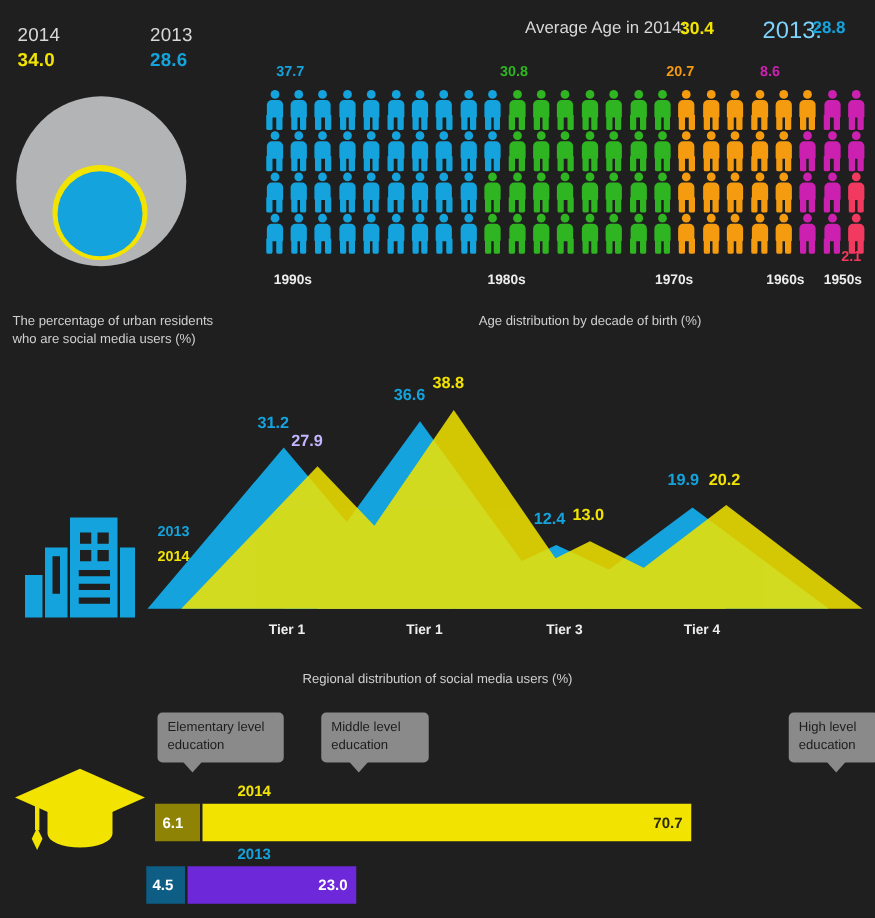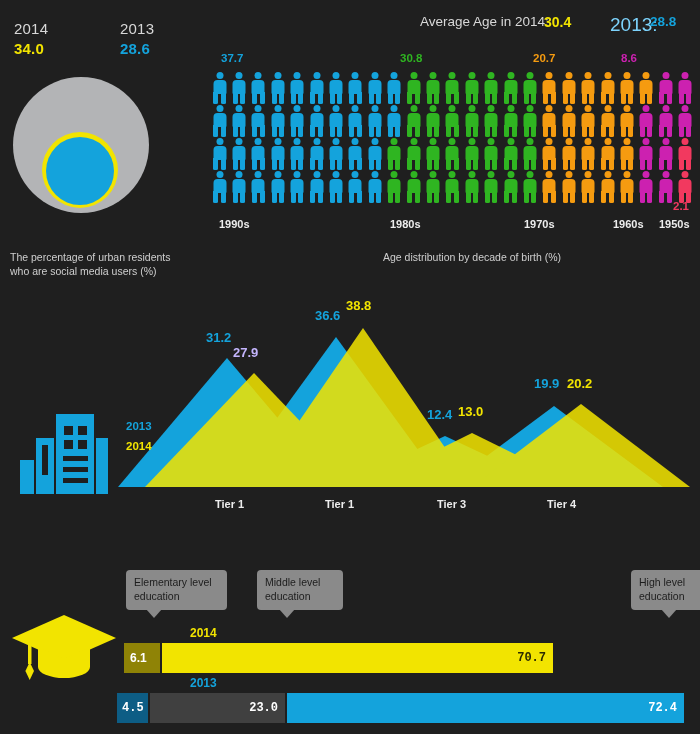--- a/index.html
+++ b/index.html
@@ -103,21 +103,21 @@
 
   <div data-name="age-section">
     <div class="t" style="left:420px;top:14px;font-size:13.5px;color:#d8d8d8;" data-name="average-age-label">Average Age in 2014:</div>
     <div class="t" style="left:544px;top:14px;font-size:14px;font-weight:bold;color:#f2e400;" data-name="average-age-2014-value">30.4</div>
     <div class="t" style="left:610px;top:14px;font-size:19px;color:#7dd3fc;" data-name="average-age-2013-label">2013:</div>
     <div class="t" style="left:650px;top:14px;font-size:13.5px;font-weight:bold;color:#14a3dc;" data-name="average-age-2013-value">28.8</div>
 
     <div class="pk-lbl" style="left:221px;top:52px;color:#14a3dc;" data-name="age-value-1990s">37.7</div>
     <div class="pk-lbl" style="left:400px;top:52px;color:#2fb521;" data-name="age-value-1980s">30.8</div>
     <div class="pk-lbl" style="left:533px;top:52px;color:#f59b10;" data-name="age-value-1970s">20.7</div>
-    <div class="pk-lbl" style="left:621px;top:52px;color:#cc21b0;" data-name="age-value-1960s">8.6</div>
+    <div class="pk-lbl" style="left:608px;top:52px;color:#cc21b0;" data-name="age-value-1960s">8.6</div>
     <div class="pk-lbl" style="left:673px;top:200px;color:#f2395f;" data-name="age-value-1950s">2.1</div>
 
     <div id="picto" data-name="age-pictogram">
         <div class="prow" data-name="pictogram-row">
           <div class="pico" data-name="person-icon" style="color: rgb(20, 163, 220);">
             <i class="head"></i>
             <i class="body"></i>
             <i class="lg l"></i>
             <i class="lg r"></i>
           </div>
@@ -776,20 +776,21 @@
     <div class="mt-val" style="left:233px;top:67px;color:#c4b5fd;" data-name="regional-2014-value-tier1">27.9</div>
     <div class="mt-val" style="left:346px;top:20px;color:#f2e400;" data-name="regional-2014-value-tier2">38.8</div>
     <div class="mt-val" style="left:458px;top:126px;color:#f2e400;" data-name="regional-2014-value-tier3">13.0</div>
     <div class="mt-val" style="left:567px;top:98px;color:#f2e400;" data-name="regional-2014-value-tier4">20.2</div>
 
     <div class="tier-lbl" style="left:215px;top:220px;" data-name="regional-tier-label-1">Tier 1</div>
     <div class="tier-lbl" style="left:325px;top:220px;" data-name="regional-tier-label-2">Tier 1</div>
     <div class="tier-lbl" style="left:437px;top:220px;" data-name="regional-tier-label-3">Tier 3</div>
     <div class="tier-lbl" style="left:547px;top:220px;" data-name="regional-tier-label-4">Tier 4</div>
 
+    <div class="cap" style="left:0;top:258px;width:700px;text-align:center;" data-name="regional-caption">Regional distribution of social media users (%)</div>
   </div>
 
   <div id="edu" data-name="education-section">
 
     <svg width="112" height="78" viewBox="0 0 112 78" style="position:absolute;left:8px;top:60px;" data-name="graduation-cap-icon">
       <path d="M56 10 L108 33 L56 56 L4 33 Z" fill="#f2e400"></path>
       <path d="M30 42 L30 62 a26 11 0 0 0 52 0 L82 42 L56 54 Z" fill="#f2e400"></path>
       <rect x="20" y="33" width="3.5" height="26" fill="#f2e400"></rect>
       <path d="M21.7 57 L26 66 L21.7 75 L17.4 66 Z" fill="#f2e400"></path>
     </svg>
@@ -800,33 +801,30 @@
 education</div>
     <div class="callout" style="left:631px;top:25px;width:56px;" data-name="callout-high">High level
 education</div>
 
     <div class="bar-year" style="left:190px;top:81px;color:#f2e400;" data-name="education-2014-year">2014</div>
     <div class="bar" style="left:124px;top:98px;" data-name="education-bar-2014">
       <div class="seg" style="width:36px;background:#8f8306;" data-name="education-2014-seg-elementary">
         <span style="left:6px;color:#fff;" data-name="education-2014-value-elementary">6.1</span>
       </div>
       <div class="seg" style="width:391px;background:#f2e400;margin-left:2px;" data-name="education-2014-seg-high">
-        <span style="right:7px;color:#2b2b00;font-family:Liberation Mono, monospace;" data-name="education-2014-value-high">70.7</span>
+        <span style="right:7px;color:#2b2b00;" data-name="education-2014-value-high">70.7</span>
       </div>
     </div>
 
     <div class="bar-year" style="left:190px;top:131px;color:#14a3dc;" data-name="education-2013-year">2013</div>
-    <div class="bar" style="left:117px;top:148px;font-family:Liberation Mono, monospace;" data-name="education-bar-2013">
+    <div class="bar" style="left:117px;top:148px;" data-name="education-bar-2013">
       <div class="seg" style="width:31px;background:#0d5d85;" data-name="education-2013-seg-elementary">
         <span style="left:5px;color:#fff;" data-name="education-2013-value-elementary">4.5</span>
       </div>
-      <div class="seg" style="width:135px;background:#404040;margin-left:2px;" data-name="education-2013-seg-middle">
+      <div class="seg" style="width:135px;background:#6d28d9;margin-left:2px;" data-name="education-2013-seg-middle">
         <span style="right:7px;color:#fff;" data-name="education-2013-value-middle">23.0</span>
       </div>
-      <div class="seg" style="width:397px;background:#14a3dc;margin-left:2px;" data-name="education-2013-seg-high">
-        <span style="right:7px;color:#fff;" data-name="education-2013-value-high">72.4</span>
-      </div>
     </div>
 
     <div class="cap" style="left:0;top:188px;width:700px;text-align:center;" data-name="education-caption">Education level of social media users (%)</div>
   </div>
 
 </div>
 
 </body></html>

